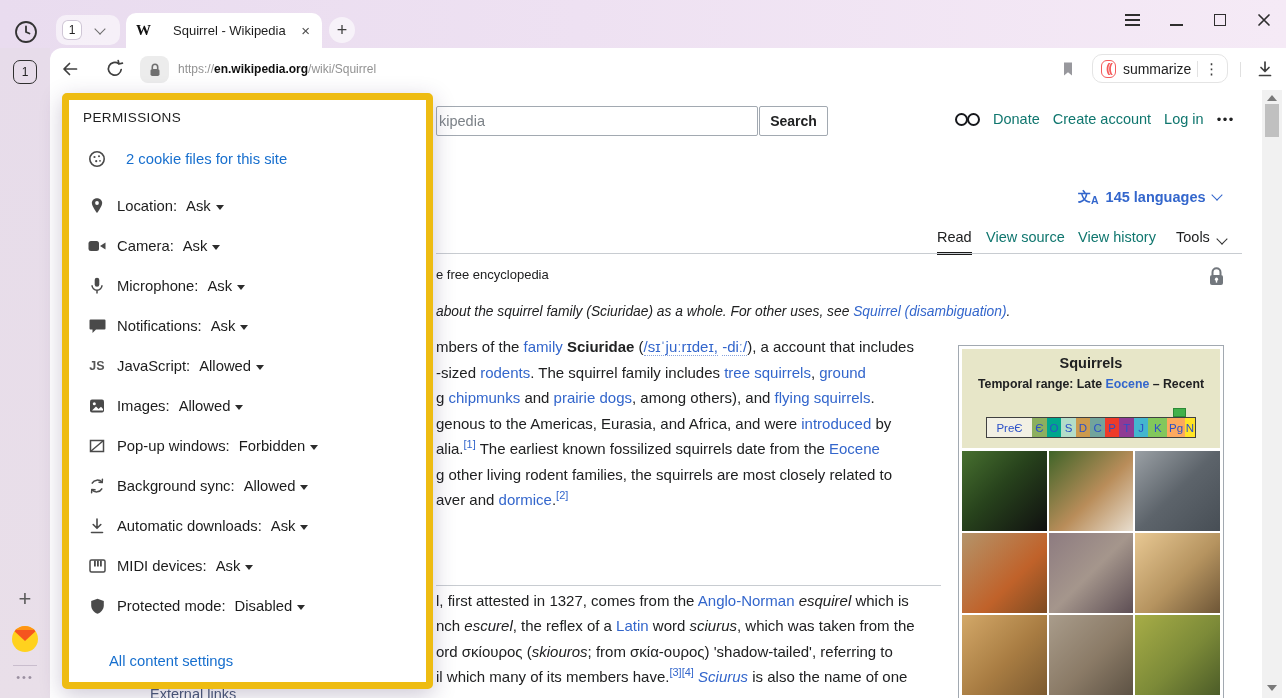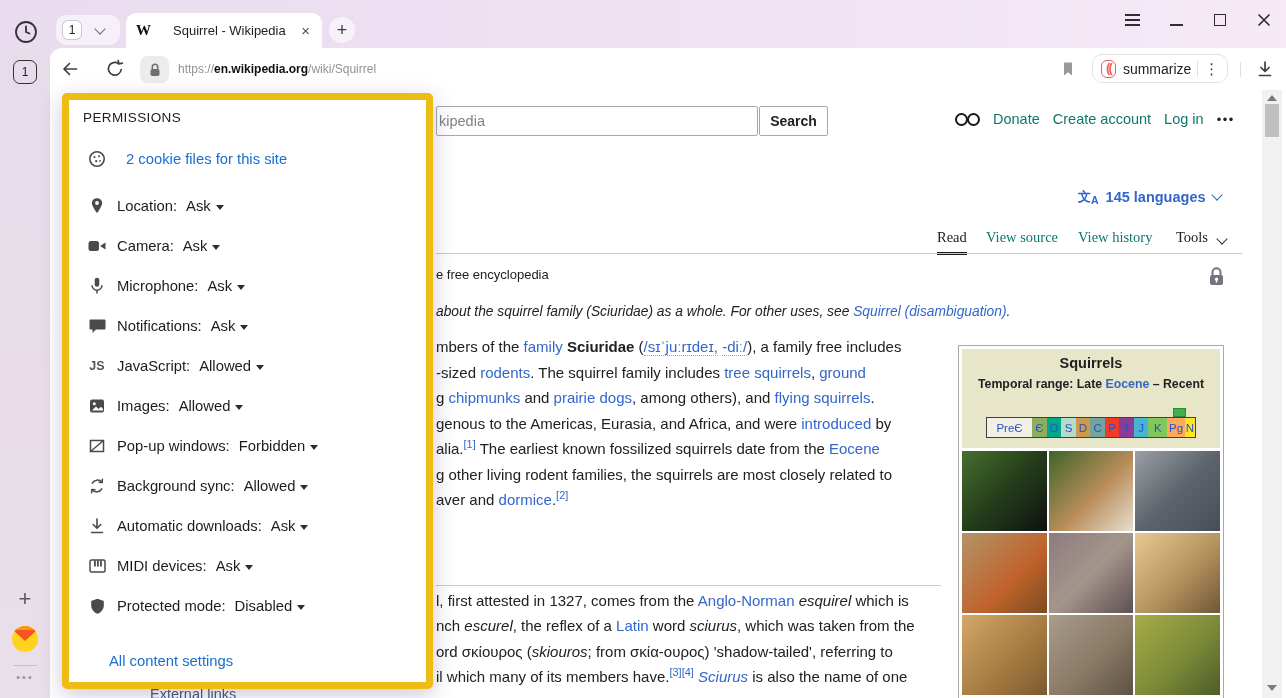--- a/index.html
+++ b/index.html
@@ -70,21 +70,21 @@
   .glasses{display:flex;}
   .glasses i{display:block;width:9px;height:9px;border:2.6px solid #16181c;border-radius:50%;}
   .glasses i+i{margin-left:-1px;}
   .bluelink{color:#0f766e;cursor:pointer;text-decoration:none;}
   .hdr-dots{font-size:13px;letter-spacing:1.5px;color:#202122;cursor:pointer;}
   .lang-row{left:1028px;top:98px;display:flex;align-items:center;gap:7px;cursor:pointer;}
   .lang-icon{color:#3366cc;font-size:13px;font-weight:700;}
   .lang-icon .a{font-size:10.5px;vertical-align:-3px;}
   .lang-label{color:#3366cc;font-weight:700;font-size:14.5px;}
   .chev-blue{width:7px;height:7px;border-right:1.8px solid #3366cc;border-bottom:1.8px solid #3366cc;transform:rotate(45deg);margin-top:-4px;}
-  .pagetab{top:139px;font-size:14.5px;height:23px;cursor:pointer;font-family:Liberation Serif, serif;}
+  .pagetab{top:139px;font-size:14.5px;height:23px;cursor:pointer;}
   .pagetab.active{color:#202122;border-bottom:3px solid #1b1b1b;}
   .chev-dark{width:7px;height:7px;border-right:1.7px solid #333;border-bottom:1.7px solid #333;transform:rotate(45deg);}
   .tabs-rule{left:386px;top:163px;width:806px;height:1px;background:#c8ccd1;}
   .tagline{left:386px;top:177px;font-size:13px;}
   .hatnote{left:386px;top:214px;font-size:13.8px;font-style:italic;white-space:nowrap;}
   .bodyline{left:386px;font-size:15px;white-space:nowrap;}
   .seg-l{color:#3366cc;}
   .seg-b{font-weight:700;}
   .seg-i{font-style:italic;}
   .seg-il{color:#3366cc;font-style:italic;}
@@ -265,21 +265,21 @@
           <rect x="3" y="9" width="13" height="10" rx="2" fill="#72777d"></rect>
           <path d="M5.5 9 V6.2 a4 4 0 0 1 8 0 V9" fill="none" stroke="#72777d" stroke-width="2"></path>
           <circle cx="9.5" cy="13.2" r="1.6" fill="#fff"></circle>
           <rect x="8.8" y="13.6" width="1.4" height="3" fill="#fff"></rect>
         </svg>
     </div>
 
     <div class="abs tagline">e free encyclopedia</div>
     <div class="abs hatnote"><span class="seg-i">about the squirrel family (Sciuridae) as a whole. For other uses, see </span><span class="seg-il">Squirrel (disambiguation)</span><span class="seg-i">.</span></div>
 
-    <div class="abs bodyline" style="top:248px;"><span class="seg-p">mbers of the </span><span class="seg-l">family</span><span class="seg-p"> </span><span class="seg-b">Sciuridae</span><span class="seg-p"> (</span><span class="seg-ipa">/sɪˈjuːrɪdeɪ,</span><span class="seg-p"> </span><span class="seg-ipa">-diː/</span><span class="seg-p">), a family free includes</span></div>
+    <div class="abs bodyline" style="top:248px;"><span class="seg-p">mbers of the </span><span class="seg-l">family</span><span class="seg-p"> </span><span class="seg-b">Sciuridae</span><span class="seg-p"> (</span><span class="seg-ipa">/sɪˈjuːrɪdeɪ,</span><span class="seg-p"> </span><span class="seg-ipa">-diː/</span><span class="seg-p">), a account that includes</span></div>
     <div class="abs bodyline" style="top:274px;"><span class="seg-p">-sized </span><span class="seg-l">rodents</span><span class="seg-p">. The squirrel family includes </span><span class="seg-l">tree squirrels</span><span class="seg-p">, </span><span class="seg-l">ground</span></div>
     <div class="abs bodyline" style="top:299px;"><span class="seg-p">g </span><span class="seg-l">chipmunks</span><span class="seg-p"> and </span><span class="seg-l">prairie dogs</span><span class="seg-p">, among others), and </span><span class="seg-l">flying squirrels</span><span class="seg-p">.</span></div>
     <div class="abs bodyline" style="top:325px;"><span class="seg-p">genous to the Americas, Eurasia, and Africa, and were </span><span class="seg-l">introduced</span><span class="seg-p"> by</span></div>
     <div class="abs bodyline" style="top:350px;"><span class="seg-p">alia.</span><span class="seg-sup">[1]</span><span class="seg-p"> The earliest known fossilized squirrels date from the </span><span class="seg-l">Eocene</span></div>
     <div class="abs bodyline" style="top:376px;"><span class="seg-p">g other living rodent families, the squirrels are most closely related to</span></div>
     <div class="abs bodyline" style="top:401px;"><span class="seg-p">aver and </span><span class="seg-l">dormice</span><span class="seg-p">.</span><span class="seg-sup">[2]</span></div>
 
     <div class="abs sect-rule"></div>
 
     <div class="abs bodyline" style="top:502px;"><span class="seg-p">l, first attested in 1327, comes from the </span><span class="seg-l">Anglo-Norman</span><span class="seg-p"> </span><span class="seg-i">esquirel</span><span class="seg-p"> which is</span></div>

